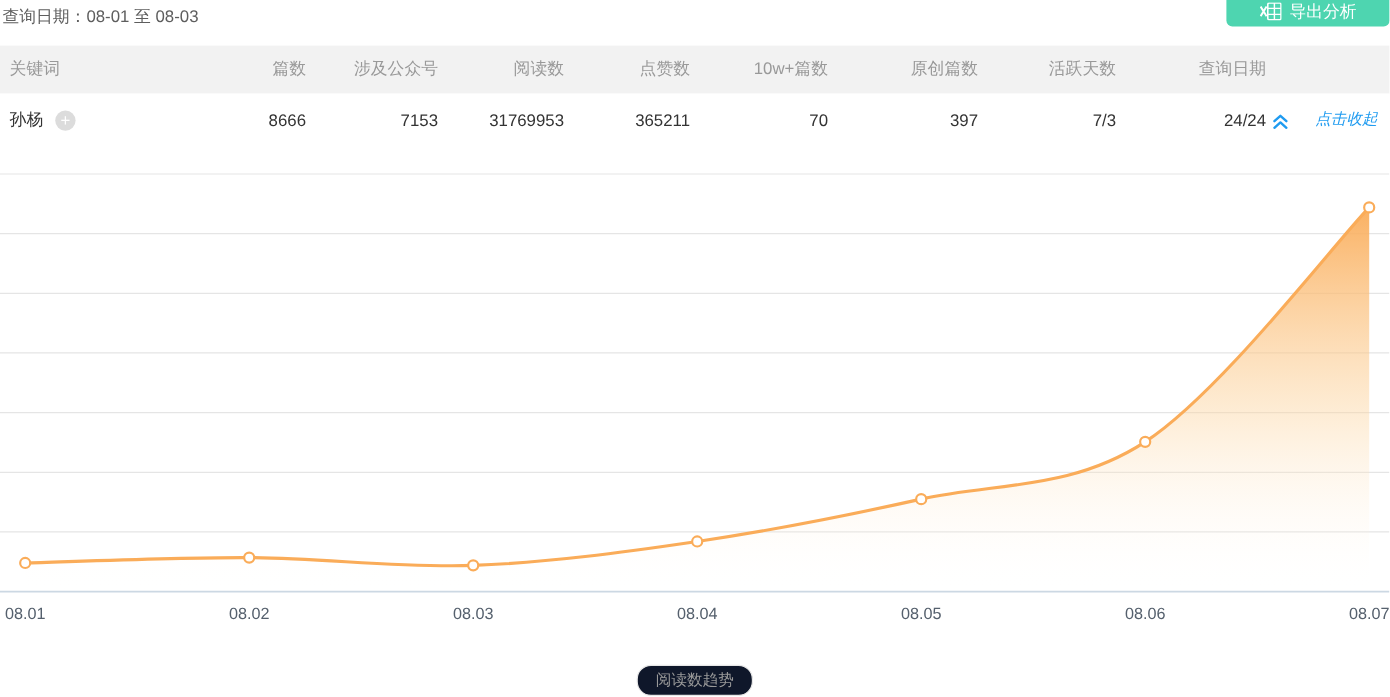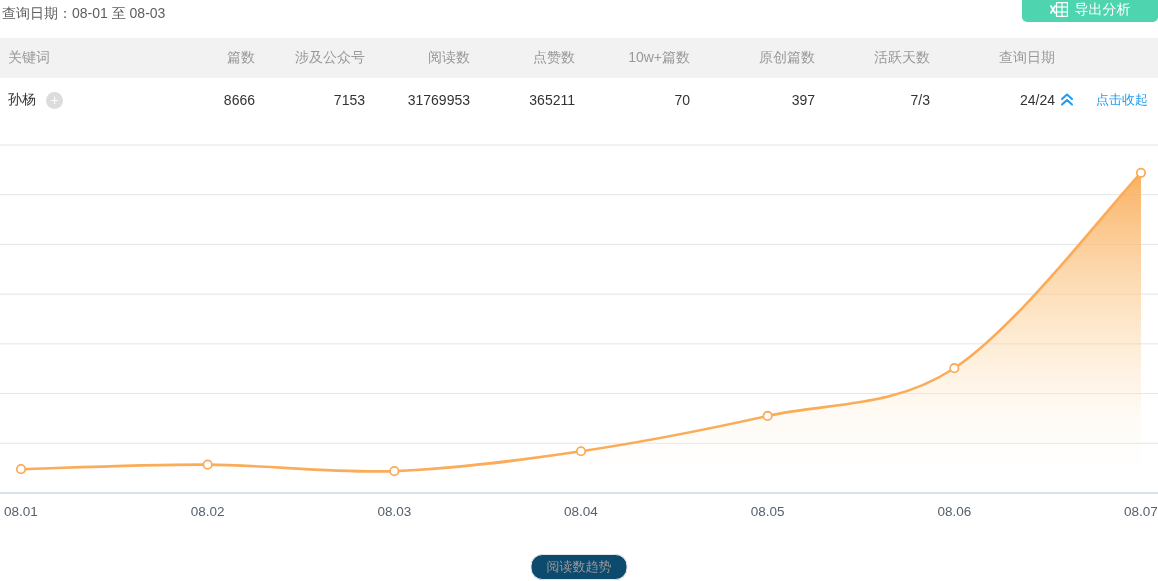--- a/index.html
+++ b/index.html
@@ -22,28 +22,28 @@
     align-items:center; }
   .thead { height:40px; background:var(--header-bg,#f2f2f2); color:#999; font-size:14px; }
   .trow  { height:44px; background:#fff; color:#333; font-size:14px; }
   .cell  { text-align:right; }
   .cell.first { text-align:center; padding-left:8px; display:flex; align-items:center; gap:10px; }
   .cell.last { text-align:right; padding-right:10px; }
   .plus-icon { width:17px; height:17px; border-radius:50%; background:#dcdcdc; color:#fff;
     display:inline-flex; align-items:center; justify-content:center; font-size:14px;
     line-height:1; cursor:pointer; }
   .collapse-link { color:var(--accent-blue,#1f9bf0); font-size:13px; text-decoration:none;
-    display:inline-flex; align-items:center; gap:22px; cursor:pointer; }
+    display:inline-flex; align-items:flex-end; gap:22px; cursor:pointer;font-style:italic; }
   .chevrons-up-icon { display:inline-flex; }
 
   
   .chart-wrap { position:absolute; left:0; top:120px; width:1158px; height:430px; }
   .chart-wrap svg { display:block; }
   .legend-pill { position:absolute; left:50%; transform:translateX(-50%); top:554px;
-    background:#0c4a6e; border:1px solid #e7e7e7; border-radius:12px; padding:3px 15px;
+    background:#0f172a; border:1px solid #e7e7e7; border-radius:12px; padding:3px 15px;
     font-size:13px; color:#999; cursor:pointer; }
 </style>
 </head>
 <body>
 
 <div class="topbar">
   <span class="query-date">查询日期：08-01 至 08-03</span>
   <button class="export-btn">
     <span class="excel-icon">
       <svg width="18" height="15" viewBox="0 0 18 15">

